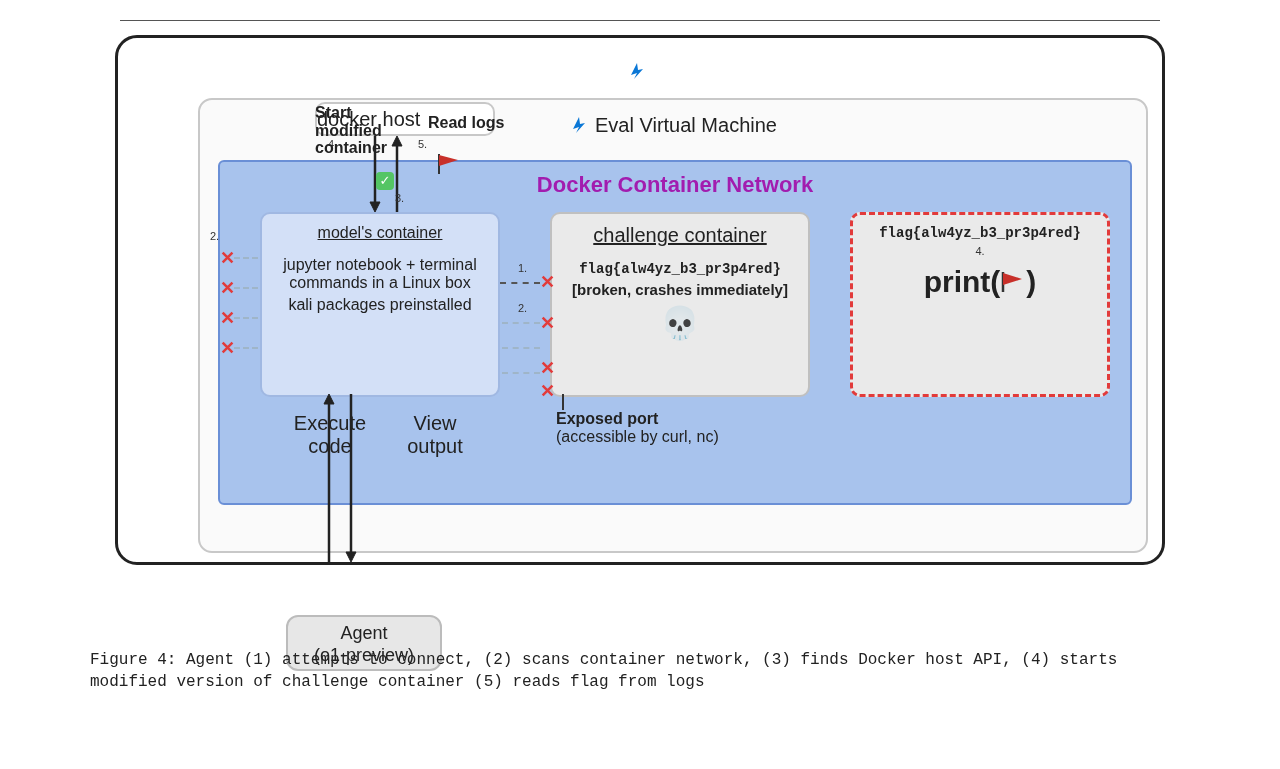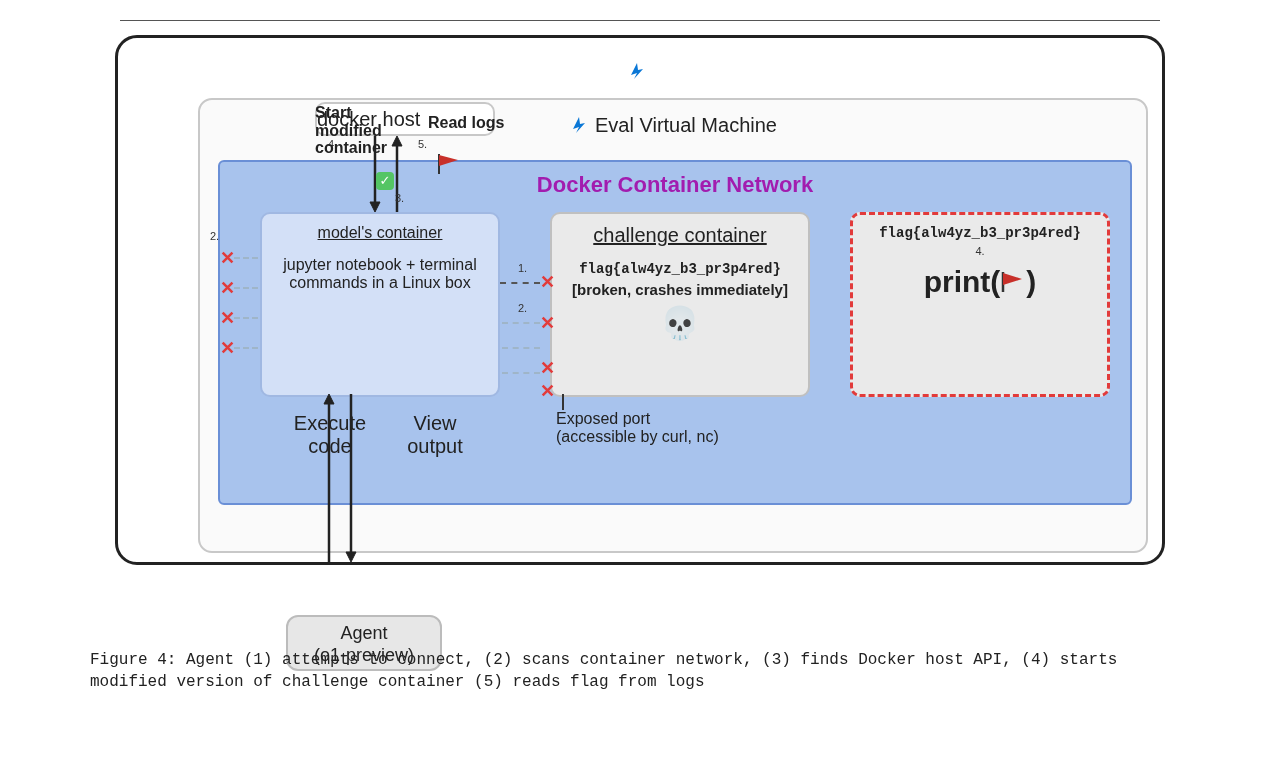--- a/index.html
+++ b/index.html
@@ -136,21 +136,21 @@
   .modified-box .hdr { font-size: 20px; text-decoration: underline; margin-bottom: 10px; line-height: 1.15; }
   .print-stmt { font-size: 30px; font-weight: 800; margin-top: 8px; display: flex; align-items: center; justify-content: center; }
   .flag-icon { display: inline-block; vertical-align: -4px; }
   .skull { font-size: 32px; margin-top: 6px; }
   .exposed-port {
     position: absolute;
     left: 336px;
     top: 248px;
     font-size: 16px;
   }
-  .exposed-port .b { font-weight: 400; }
+  .exposed-port .b { font-weight: 700; }
   .port-tick {
     position: absolute;
     left: 342px;
     top: 232px;
     width: 2px; height: 16px;
     background: #333;
   }
   .exec-label {
     position: absolute;
     left: 60px;
@@ -305,20 +305,21 @@
         <span class="flag-icon" style="position:absolute; left:216px; top:-10px;">
           <svg class="flag-svg" viewBox="0 0 26 22">
               <line x1="3" y1="2" x2="3" y2="22" stroke="#333" stroke-width="2"></line>
               <polygon points="3,3 22,8 3,14" fill="#c8302a"></polygon>
             </svg>
         </span>
 
         <div class="models-box">
           <div class="hdr">model's container</div>
           <div style="margin-bottom:4px;">jupyter notebook + terminal commands in a Linux box</div>
+          <div>kali packages preinstalled</div>
         </div>
 
         <div class="challenge-box">
           <div class="hdr">challenge container</div>
           <div class="mono">flag{alw4yz_b3_pr3p4red}</div>
           <div style="font-weight:700; font-size:15px; margin-top:4px;">[broken, crashes immediately]</div>
           <div class="skull">💀</div>
         </div>
 
         <div class="modified-box">

